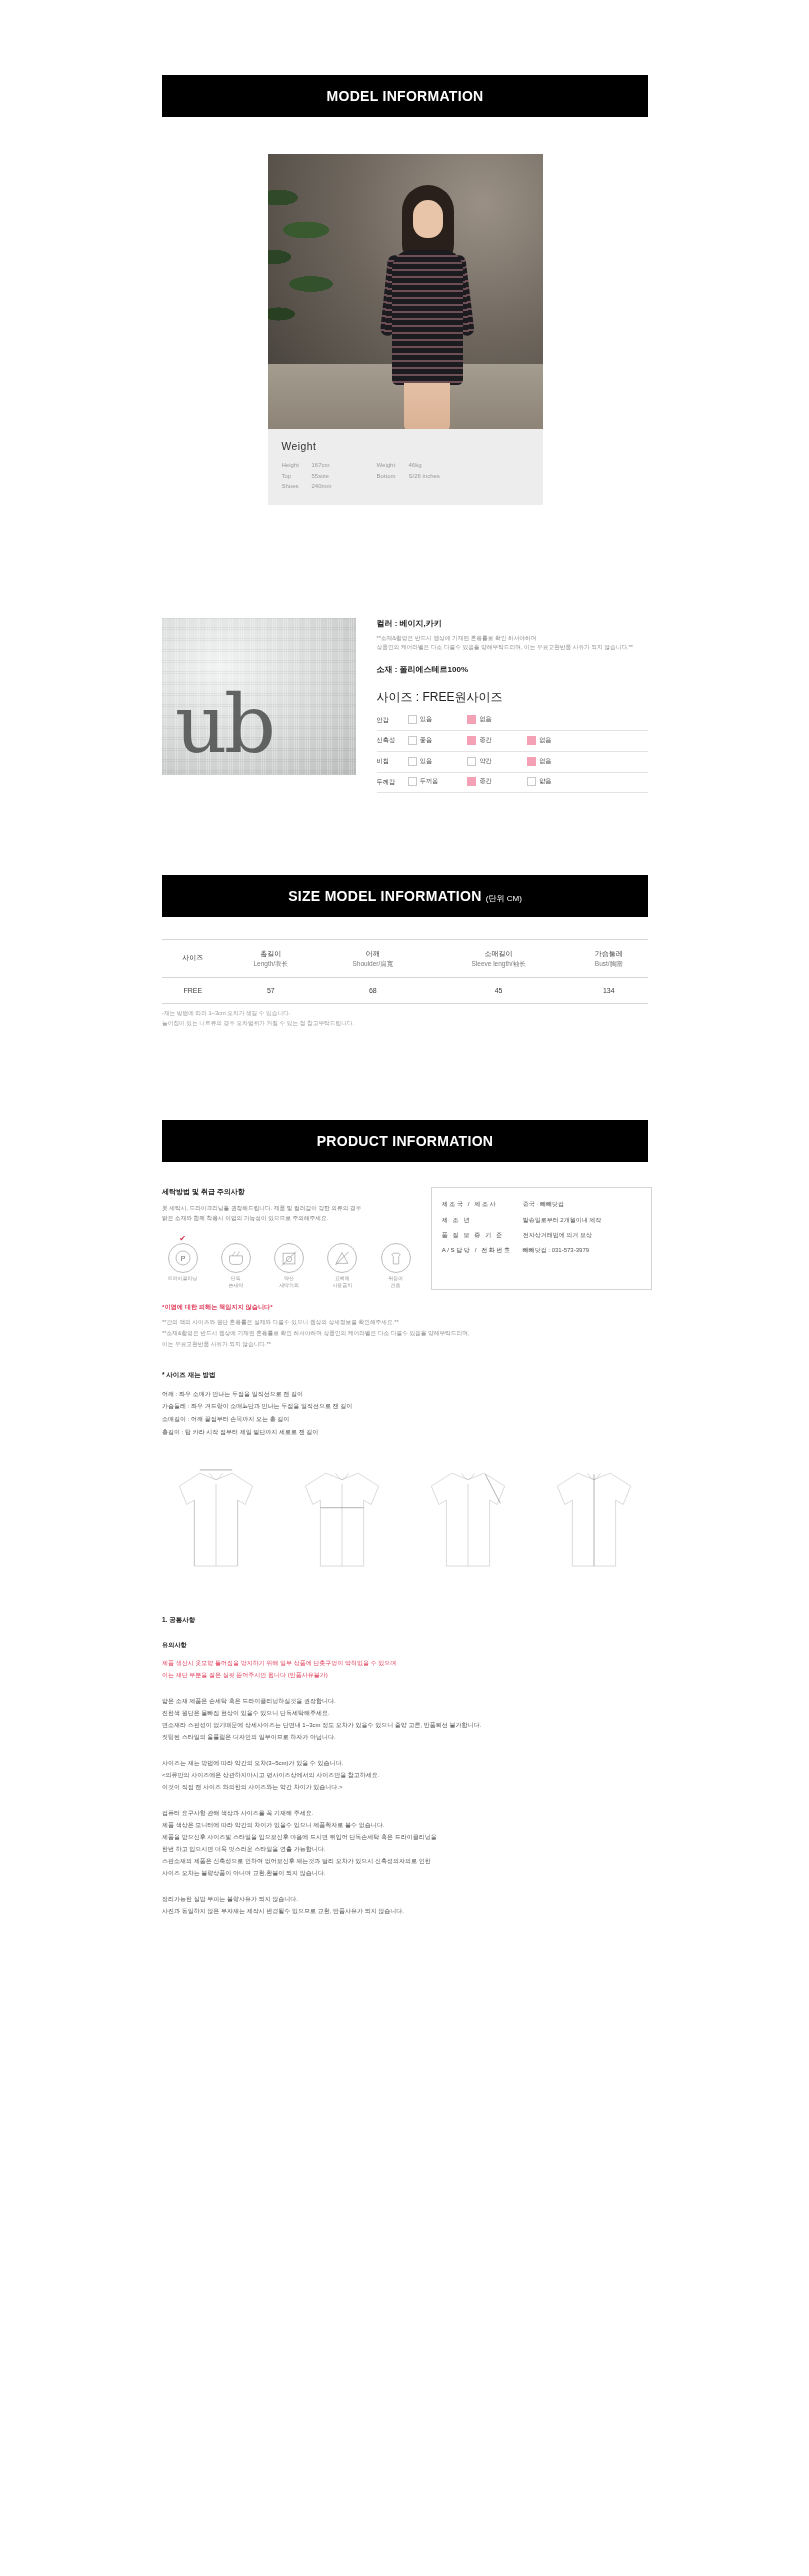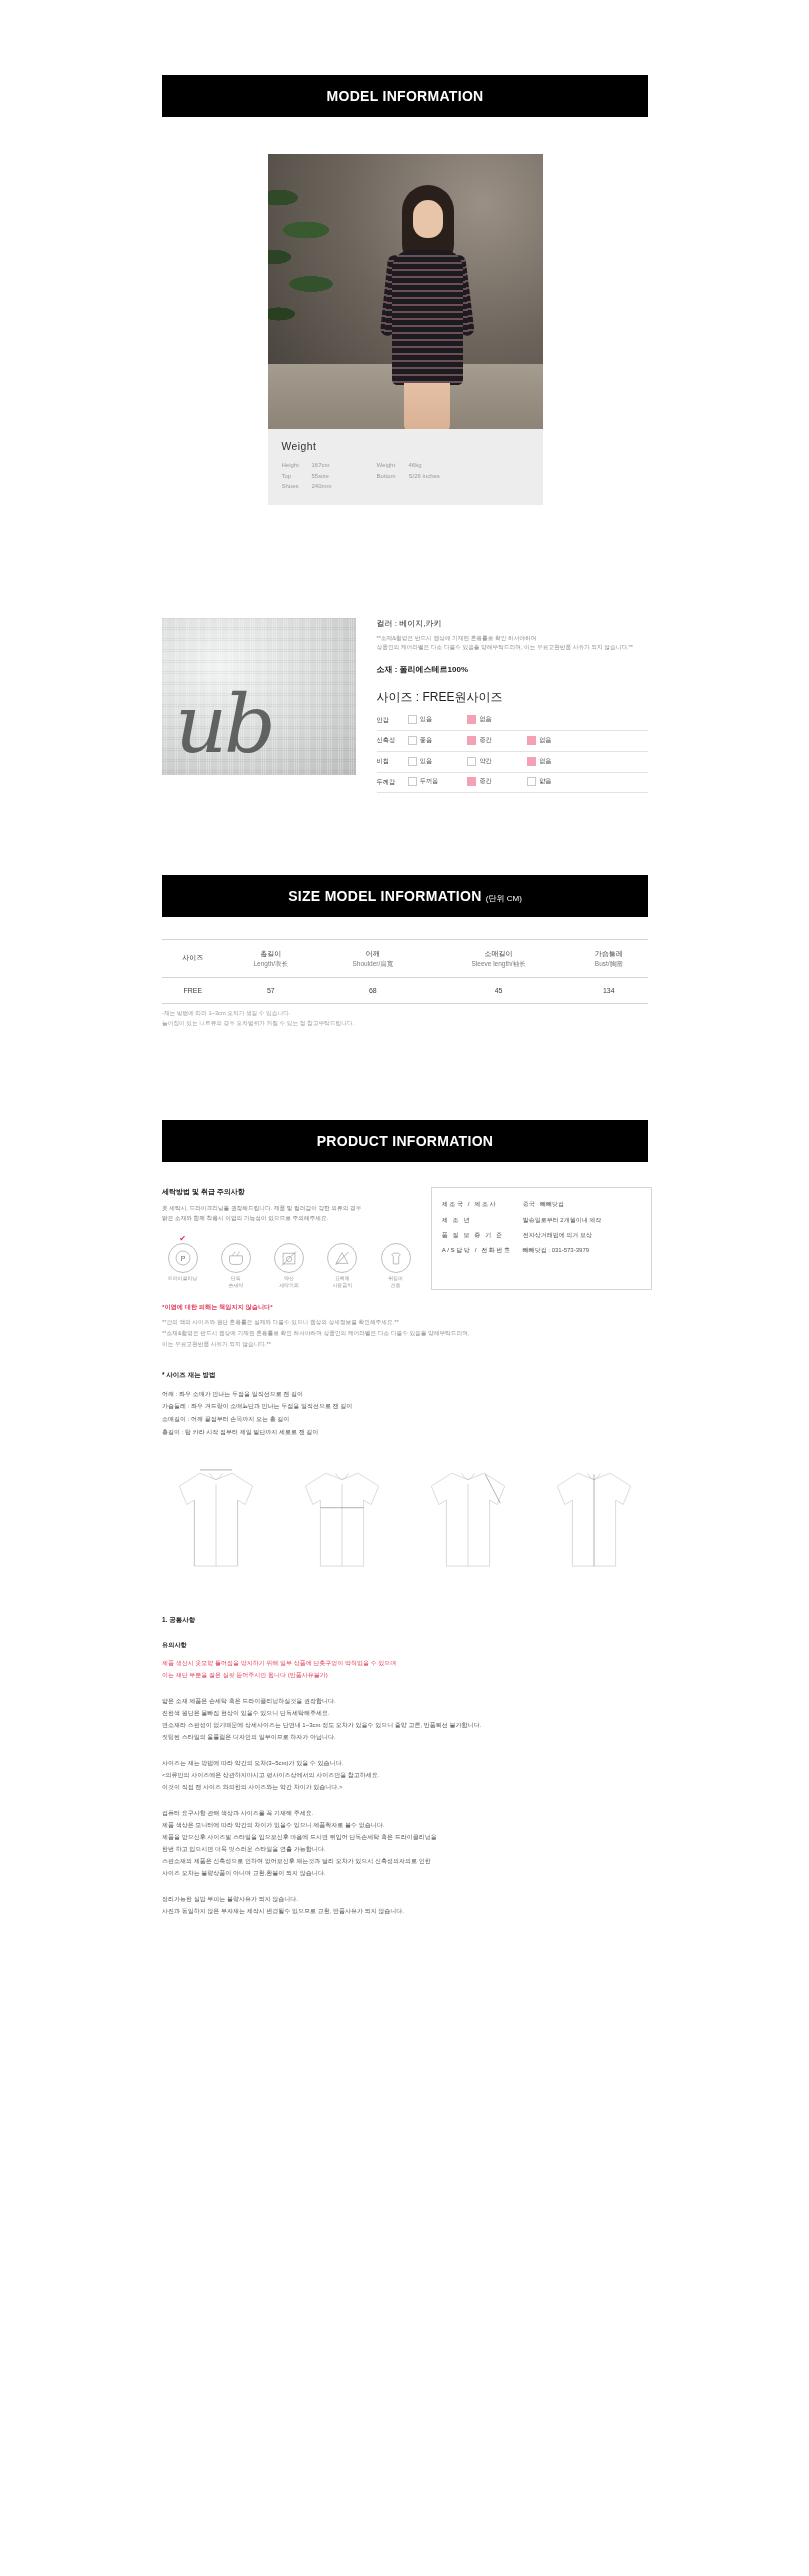--- a/index.html
+++ b/index.html
@@ -140,37 +140,36 @@
     background:
       radial-gradient(ellipse at 30% 30%, #f2f3f3 0%, #d7d9d8 55%, #b9bcbb 100%);
     position: relative;
     overflow: hidden;
     flex: none;
   }
   .fabric-img .script {
     position: absolute;
     left: 13px; top: 59px;
     font-family: "DejaVu Serif", serif;
-    font-style: italic;
     font-size: 81px;
     color: #4a4d4c;
     opacity: .85;
     letter-spacing: -3.2px;
   }
   .fabric-img .weave {
     position: absolute; inset: 0;
     background:
       repeating-linear-gradient(90deg, rgba(255,255,255,.25) 0 0.5px, transparent 0.5px 2.2px),
       repeating-linear-gradient(0deg, rgba(0,0,0,.05) 0 0.5px, transparent 0.5px 2.2px);
   }
   .fabric-text {
     padding-left: 20.5px;
     flex: 1;
   }
-  .color-title { font-size: 8px; font-weight: normal; color: #222; }
+  .color-title { font-size: 8px; font-weight: bold; color: #222; }
   .color-note {
     font-size: 5.7px; color: #8d8d8d; line-height: 1.7;
     margin-top: 4.3px;
   }
   .material { font-size: 8px; font-weight: bold; color: #222; margin-top: 10.8px; }
   .size-free { font-size: 12px; color: #222; margin-top: 14px; }
   .fit-table {
     width: 100%;
     border-collapse: collapse;
     margin-top: 4.3px;

